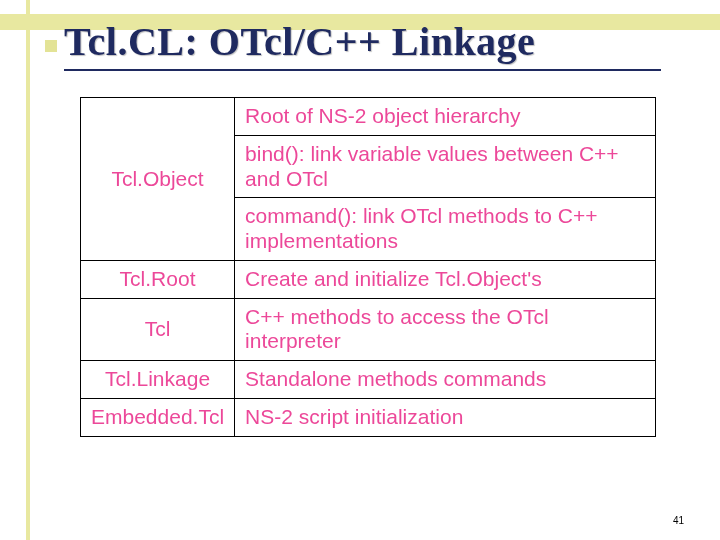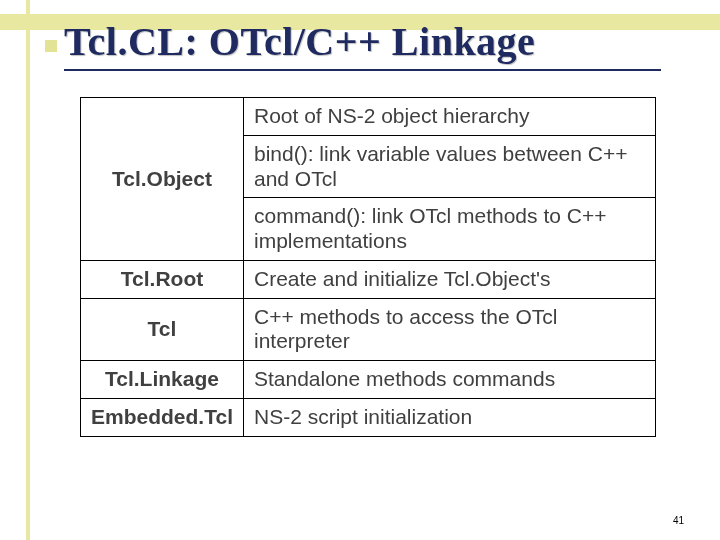--- a/index.html
+++ b/index.html
@@ -44,26 +44,26 @@
     border-collapse: collapse;
     margin: 0 0 0 16px;
     width: 576px;
     background: #fff;
   }
   .tbl td {
     border: 1.5px solid #000;
     padding: 6px 10px;
     font-size: 21px;
     line-height: 1.18;
-    color: #404040;
+    color: #ec4899;
     vertical-align: middle;
   }
   .tbl td.label {
     font-family: Verdana, Geneva, sans-serif;
-    font-weight: bold;
+    font-weight: normal;
     text-align: center;
     white-space: nowrap;
   }
   .pagenum {
     position: absolute;
     bottom: 14px;
     right: 36px;
     font-size: 10px;
     color: #000;
     font-family: Arial, sans-serif;

